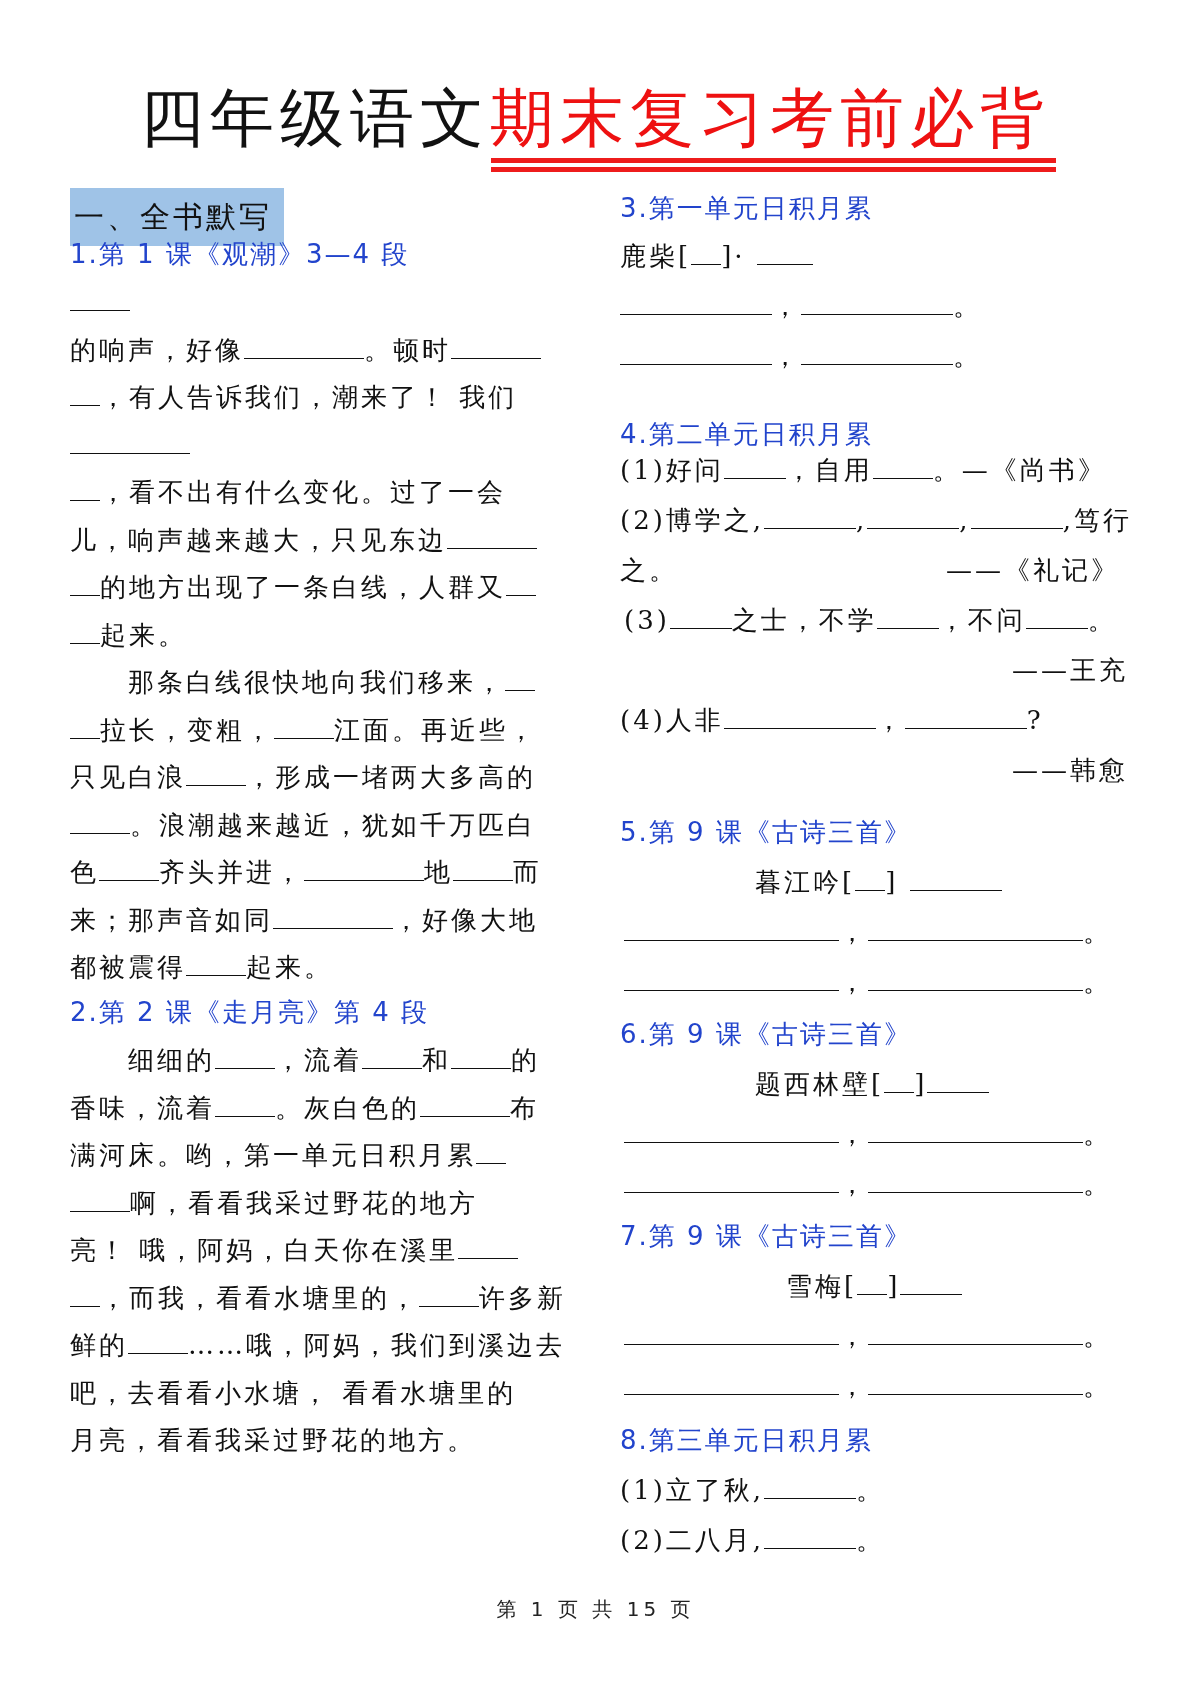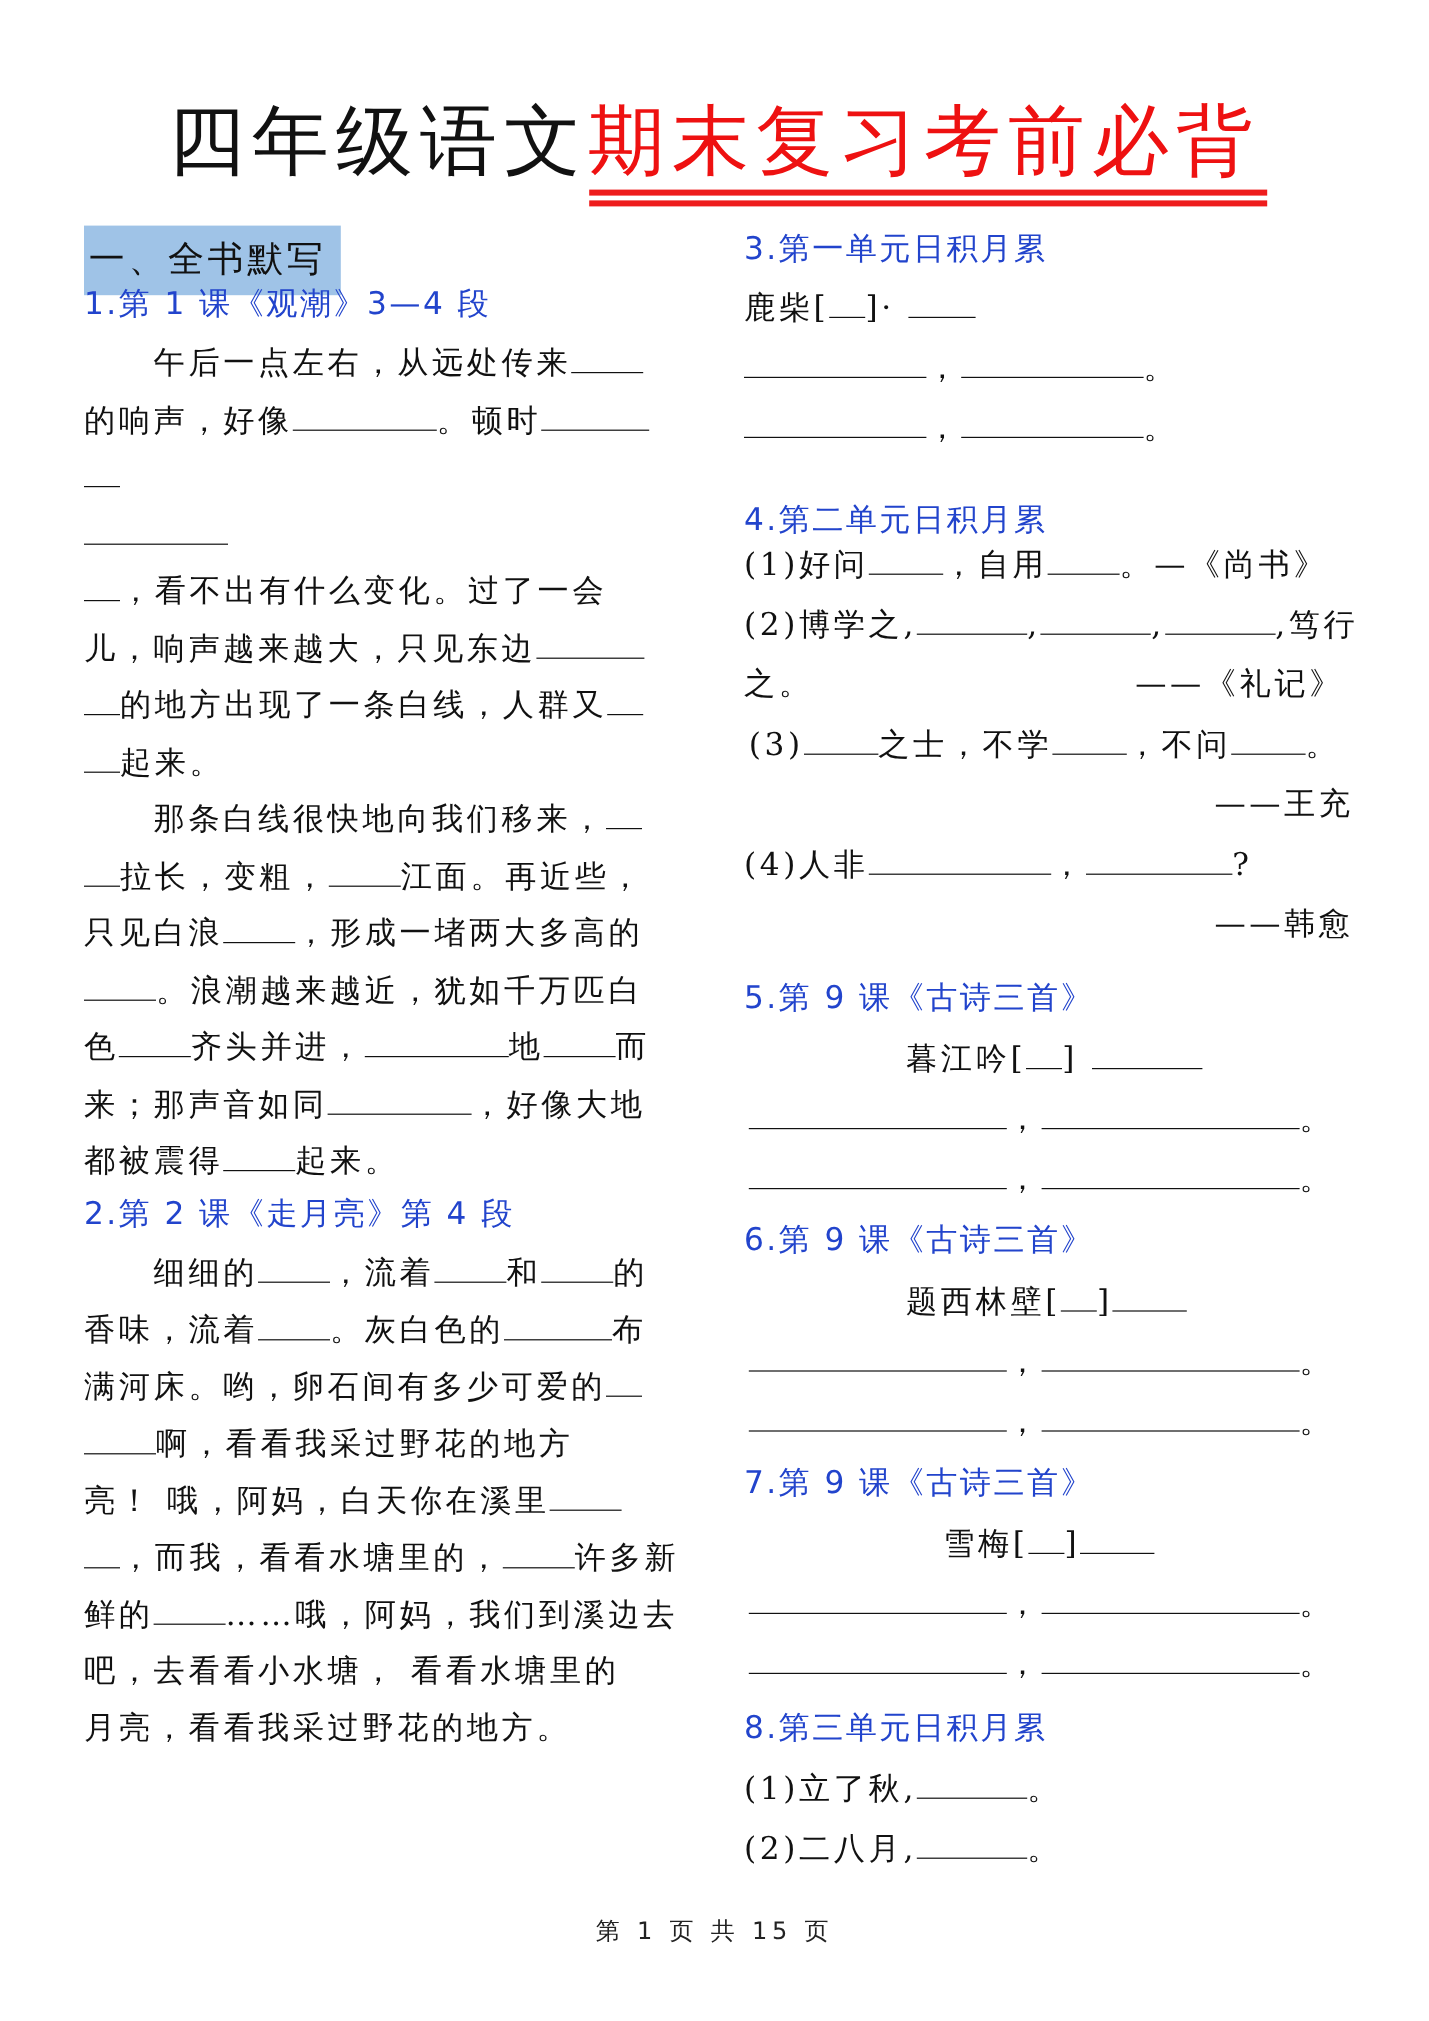--- a/index.html
+++ b/index.html
@@ -27,41 +27,41 @@
 <div class="title">
   <span class="black">四年级语文</span><span class="red">期末复习考前必背</span>
 </div>
 <div class="title-underline" style="top:158px"></div>
 <div class="title-underline" style="top:167px"></div>
 
 <div class="section-banner">一、全书默写</div>
 
 <div id="left-q1-heading" class="row heading" style="left:70px; top:232px;">1.第 1 课《观潮》3—4 段</div>
 <div id="left-q1">
-    <div class="row" style="left: 70px; top: 280px; width: 508px;"><span>　　午后一点左右，从远处传来</span><span class="blank" style="width: 60px;"></span></div>
+    <div class="row" style="left: 70px; top: 280px; width: 508px;"><span class="blank" style="width: 60px;"></span></div>
     <div class="row" style="left: 70px; top: 327.5px; width: 508px;"><span>的响声，好像</span><span class="blank" style="width: 120px;"></span><span>。顿时</span><span class="blank" style="width: 90px;"></span></div>
-    <div class="row" style="left: 70px; top: 375px; width: 508px;"><span class="blank" style="width: 30px;"></span></div>
+    <div class="row" style="left: 70px; top: 375px; width: 508px;"><span class="blank" style="width: 30px;"></span><span>，有人告诉我们，潮来了！ 我们</span></div>
     <div class="row" style="left: 70px; top: 422.5px; width: 508px;"><span class="blank" style="width: 30px;"></span><span class="blank" style="width: 90px;"></span></div>
     <div class="row" style="left: 70px; top: 470px; width: 508px;"><span class="blank" style="width: 30px;"></span><span>，看不出有什么变化。过了一会</span></div>
     <div class="row" style="left: 70px; top: 517.5px; width: 508px;"><span>儿，响声越来越大，只见东边</span><span class="blank" style="width: 90px;"></span></div>
     <div class="row" style="left: 70px; top: 565px; width: 508px;"><span class="blank" style="width: 30px;"></span><span>的地方出现了一条白线，人群又</span><span class="blank" style="width: 30px;"></span></div>
     <div class="row" style="left: 70px; top: 612.5px; width: 508px;"><span class="blank" style="width: 30px;"></span><span>起来。</span></div>
     <div class="row" style="left: 70px; top: 660px; width: 508px;"><span>　　那条白线很快地向我们移来，</span><span class="blank" style="width: 30px;"></span></div>
     <div class="row" style="left: 70px; top: 707.5px; width: 508px;"><span class="blank" style="width: 30px;"></span><span>拉长，变粗，</span><span class="blank" style="width: 60px;"></span><span>江面。再近些，</span></div>
     <div class="row" style="left: 70px; top: 755px; width: 508px;"><span>只见白浪</span><span class="blank" style="width: 60px;"></span><span>，形成一堵两大多高的</span></div>
     <div class="row" style="left: 70px; top: 802.5px; width: 508px;"><span class="blank" style="width: 60px;"></span><span>。浪潮越来越近，犹如千万匹白</span></div>
     <div class="row" style="left: 70px; top: 850px; width: 508px;"><span>色</span><span class="blank" style="width: 60px;"></span><span>齐头并进，</span><span class="blank" style="width: 120px;"></span><span>地</span><span class="blank" style="width: 60px;"></span><span>而</span></div>
     <div class="row" style="left: 70px; top: 897.5px; width: 508px;"><span>来；那声音如同</span><span class="blank" style="width: 120px;"></span><span>，好像大地</span></div>
     <div class="row" style="left: 70px; top: 945px; width: 508px;"><span>都被震得</span><span class="blank" style="width: 60px;"></span><span>起来。</span></div>
   </div>
 <div class="row heading" style="left:70px; top:990px;">2.第 2 课《走月亮》第 4 段</div>
 <div id="left-q2">
     <div class="row" style="left: 70px; top: 1038px; width: 508px;"><span>　　细细的</span><span class="blank" style="width: 60px;"></span><span>，流着</span><span class="blank" style="width: 60px;"></span><span>和</span><span class="blank" style="width: 60px;"></span><span>的</span></div>
     <div class="row" style="left: 70px; top: 1085.5px; width: 508px;"><span>香味，流着</span><span class="blank" style="width: 60px;"></span><span>。灰白色的</span><span class="blank" style="width: 90px;"></span><span>布</span></div>
-    <div class="row" style="left: 70px; top: 1133px; width: 508px;"><span>满河床。哟，卵石间有多少可爱的</span><span class="blank" style="width: 30px;"></span></div>
+    <div class="row" style="left: 70px; top: 1133px; width: 508px;"><span>满河床。哟，第一单元日积月累</span><span class="blank" style="width: 30px;"></span></div>
     <div class="row" style="left: 70px; top: 1180.5px; width: 508px;"><span class="blank" style="width: 60px;"></span><span>啊，看看我采过野花的地方</span></div>
     <div class="row" style="left: 70px; top: 1228px; width: 508px;"><span>亮！ 哦，阿妈，白天你在溪里</span><span class="blank" style="width: 60px;"></span></div>
     <div class="row" style="left: 70px; top: 1275.5px; width: 508px;"><span class="blank" style="width: 30px;"></span><span>，而我，看看水塘里的，</span><span class="blank" style="width: 60px;"></span><span>许多新</span></div>
     <div class="row" style="left: 70px; top: 1323px; width: 508px;"><span>鲜的</span><span class="blank" style="width: 60px;"></span><span>……哦，阿妈，我们到溪边去</span></div>
     <div class="row" style="left: 70px; top: 1370.5px; width: 508px;"><span>吧，去看看小水塘， 看看水塘里的</span></div>
     <div class="row" style="left: 70px; top: 1418px; width: 508px;"><span>月亮，看看我采过野花的地方。</span></div>
   </div>
 
 <div class="row heading" style="left:620px; top:186px;">3.第一单元日积月累</div>
 <div class="row" style="left:620px; top:234px;">

